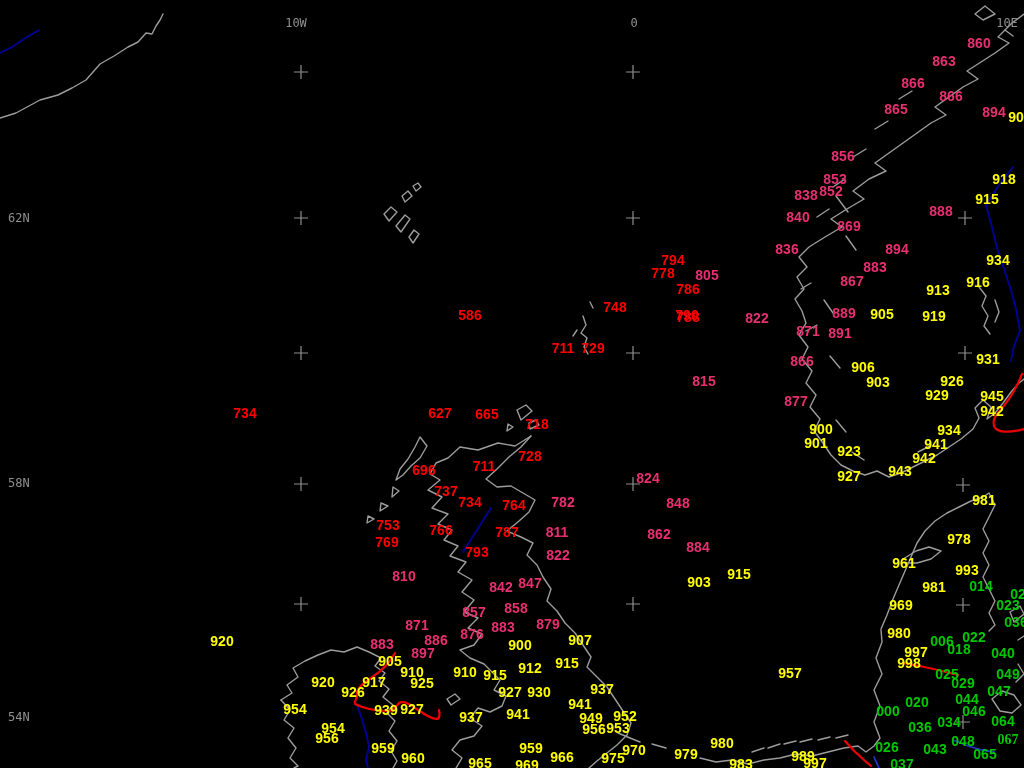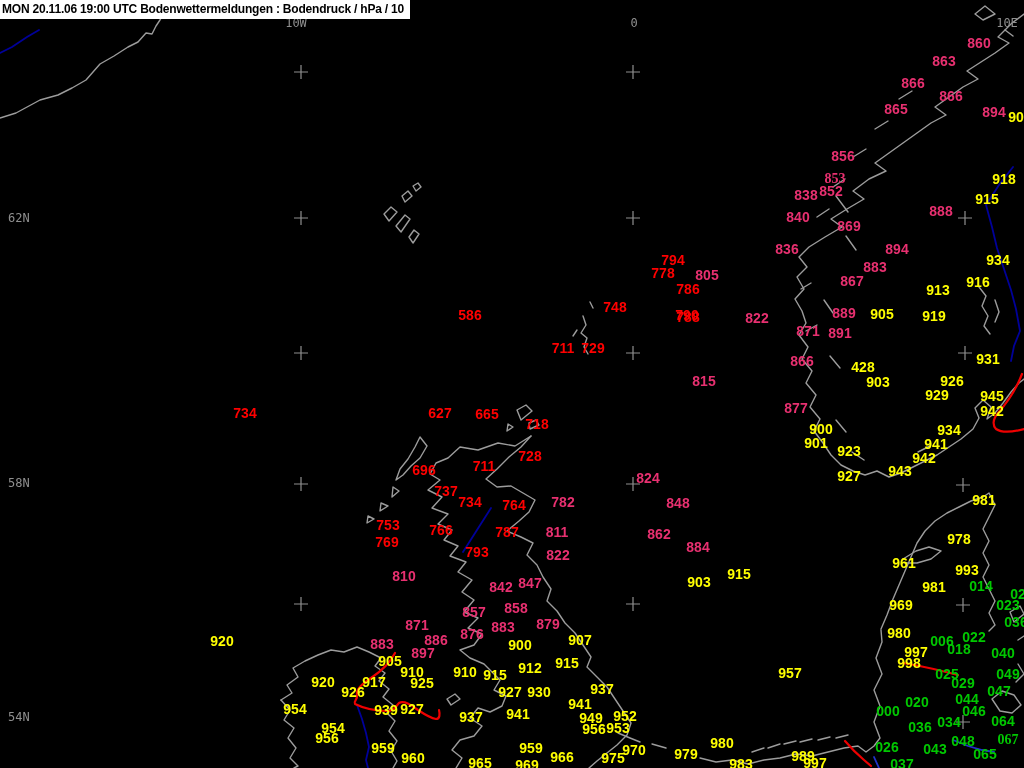--- a/index.html
+++ b/index.html
@@ -146,35 +146,35 @@
       <span class="station c-p" style="left: 382px; top: 644px;">883</span>
       <span class="station c-p" style="left: 423px; top: 653px;">897</span>
       <span class="station c-p" style="left: 501px; top: 587px;">842</span>
       <span class="station c-p" style="left: 530px; top: 583px;">847</span>
       <span class="station c-p" style="left: 474px; top: 612px;">857</span>
       <span class="station c-p" style="left: 516px; top: 608px;">858</span>
       <span class="station c-p" style="left: 472px; top: 634px;">876</span>
       <span class="station c-p" style="left: 503px; top: 627px;">883</span>
       <span class="station c-p" style="left: 548px; top: 624px;">879</span>
       <span class="station c-p" style="left: 843px; top: 156px;">856</span>
-      <span class="station c-p" style="left: 835px; top: 179px; font-family: Liberation Serif, serif;">853</span>
+      <span class="station c-p" style="left: 835px; top: 179px;">853</span>
       <span class="station c-p" style="left: 831px; top: 191px;">852</span>
       <span class="station c-p" style="left: 806px; top: 195px;">838</span>
       <span class="station c-p" style="left: 798px; top: 217px;">840</span>
       <span class="station c-p" style="left: 787px; top: 249px;">836</span>
       <span class="station c-p" style="left: 849px; top: 226px;">869</span>
       <span class="station c-p" style="left: 941px; top: 211px;">888</span>
       <span class="station c-p" style="left: 897px; top: 249px;">894</span>
       <span class="station c-p" style="left: 875px; top: 267px;">883</span>
       <span class="station c-p" style="left: 852px; top: 281px;">867</span>
       <span class="station c-p" style="left: 844px; top: 313px;">889</span>
       <span class="station c-p" style="left: 808px; top: 331px;">871</span>
       <span class="station c-p" style="left: 840px; top: 333px;">891</span>
       <span class="station c-p" style="left: 802px; top: 361px;">866</span>
-      <span class="station c-p" style="left: 796px; top: 401px; margin-top: 7px;">877</span>
+      <span class="station c-p" style="left: 796px; top: 401px;">877</span>
       <span class="station c-p" style="left: 979px; top: 43px;">860</span>
       <span class="station c-p" style="left: 944px; top: 61px;">863</span>
       <span class="station c-p" style="left: 913px; top: 83px;">866</span>
       <span class="station c-p" style="left: 951px; top: 96px;">866</span>
       <span class="station c-p" style="left: 896px; top: 109px;">865</span>
       <span class="station c-p" style="left: 994px; top: 112px;">894</span>
       <span class="station c-y" style="left: 1016px; top: 117px;">90</span>
       <span class="station c-y" style="left: 222px; top: 641px;">920</span>
       <span class="station c-y" style="left: 882px; top: 314px;">905</span>
       <span class="station c-y" style="left: 938px; top: 290px;">913</span>
@@ -187,21 +187,21 @@
       <span class="station c-y" style="left: 952px; top: 381px;">926</span>
       <span class="station c-y" style="left: 937px; top: 395px;">929</span>
       <span class="station c-y" style="left: 992px; top: 396px;">945</span>
       <span class="station c-y" style="left: 992px; top: 411px;">942</span>
       <span class="station c-y" style="left: 949px; top: 430px;">934</span>
       <span class="station c-y" style="left: 936px; top: 444px;">941</span>
       <span class="station c-y" style="left: 924px; top: 458px;">942</span>
       <span class="station c-y" style="left: 900px; top: 471px;">943</span>
       <span class="station c-y" style="left: 849px; top: 451px;">923</span>
       <span class="station c-y" style="left: 849px; top: 476px;">927</span>
-      <span class="station c-y" style="left: 863px; top: 367px;">428</span>
+      <span class="station c-y" style="left: 863px; top: 367px;">906</span>
       <span class="station c-y" style="left: 878px; top: 382px;">903</span>
       <span class="station c-y" style="left: 821px; top: 429px;">900</span>
       <span class="station c-y" style="left: 816px; top: 443px;">901</span>
       <span class="station c-y" style="left: 739px; top: 574px;">915</span>
       <span class="station c-y" style="left: 699px; top: 582px;">903</span>
       <span class="station c-y" style="left: 790px; top: 673px;">957</span>
       <span class="station c-y" style="left: 904px; top: 563px;">961</span>
       <span class="station c-y" style="left: 959px; top: 539px;">978</span>
       <span class="station c-y" style="left: 984px; top: 500px;">981</span>
       <span class="station c-y" style="left: 934px; top: 587px;">981</span>
@@ -270,14 +270,13 @@
       <span class="station c-g" style="left: 949px; top: 722px;">034</span>
       <span class="station c-g" style="left: 920px; top: 727px;">036</span>
       <span class="station c-g" style="left: 887px; top: 747px;">026</span>
       <span class="station c-g" style="left: 963px; top: 741px;">048</span>
       <span class="station c-g" style="left: 1008px; top: 740px; font-family: Liberation Serif, serif;">067</span>
       <span class="station c-g" style="left: 935px; top: 749px;">043</span>
       <span class="station c-g" style="left: 985px; top: 754px;">065</span>
       <span class="station c-g" style="left: 902px; top: 764px;">037</span>
     </div>
 
-  <div class="titlebar">MON 20.11.06 19:00 UTC  Bodenwettermeldungen :  Bodendruck / hPa / 10</div>
 </div>
 
 </body></html>

